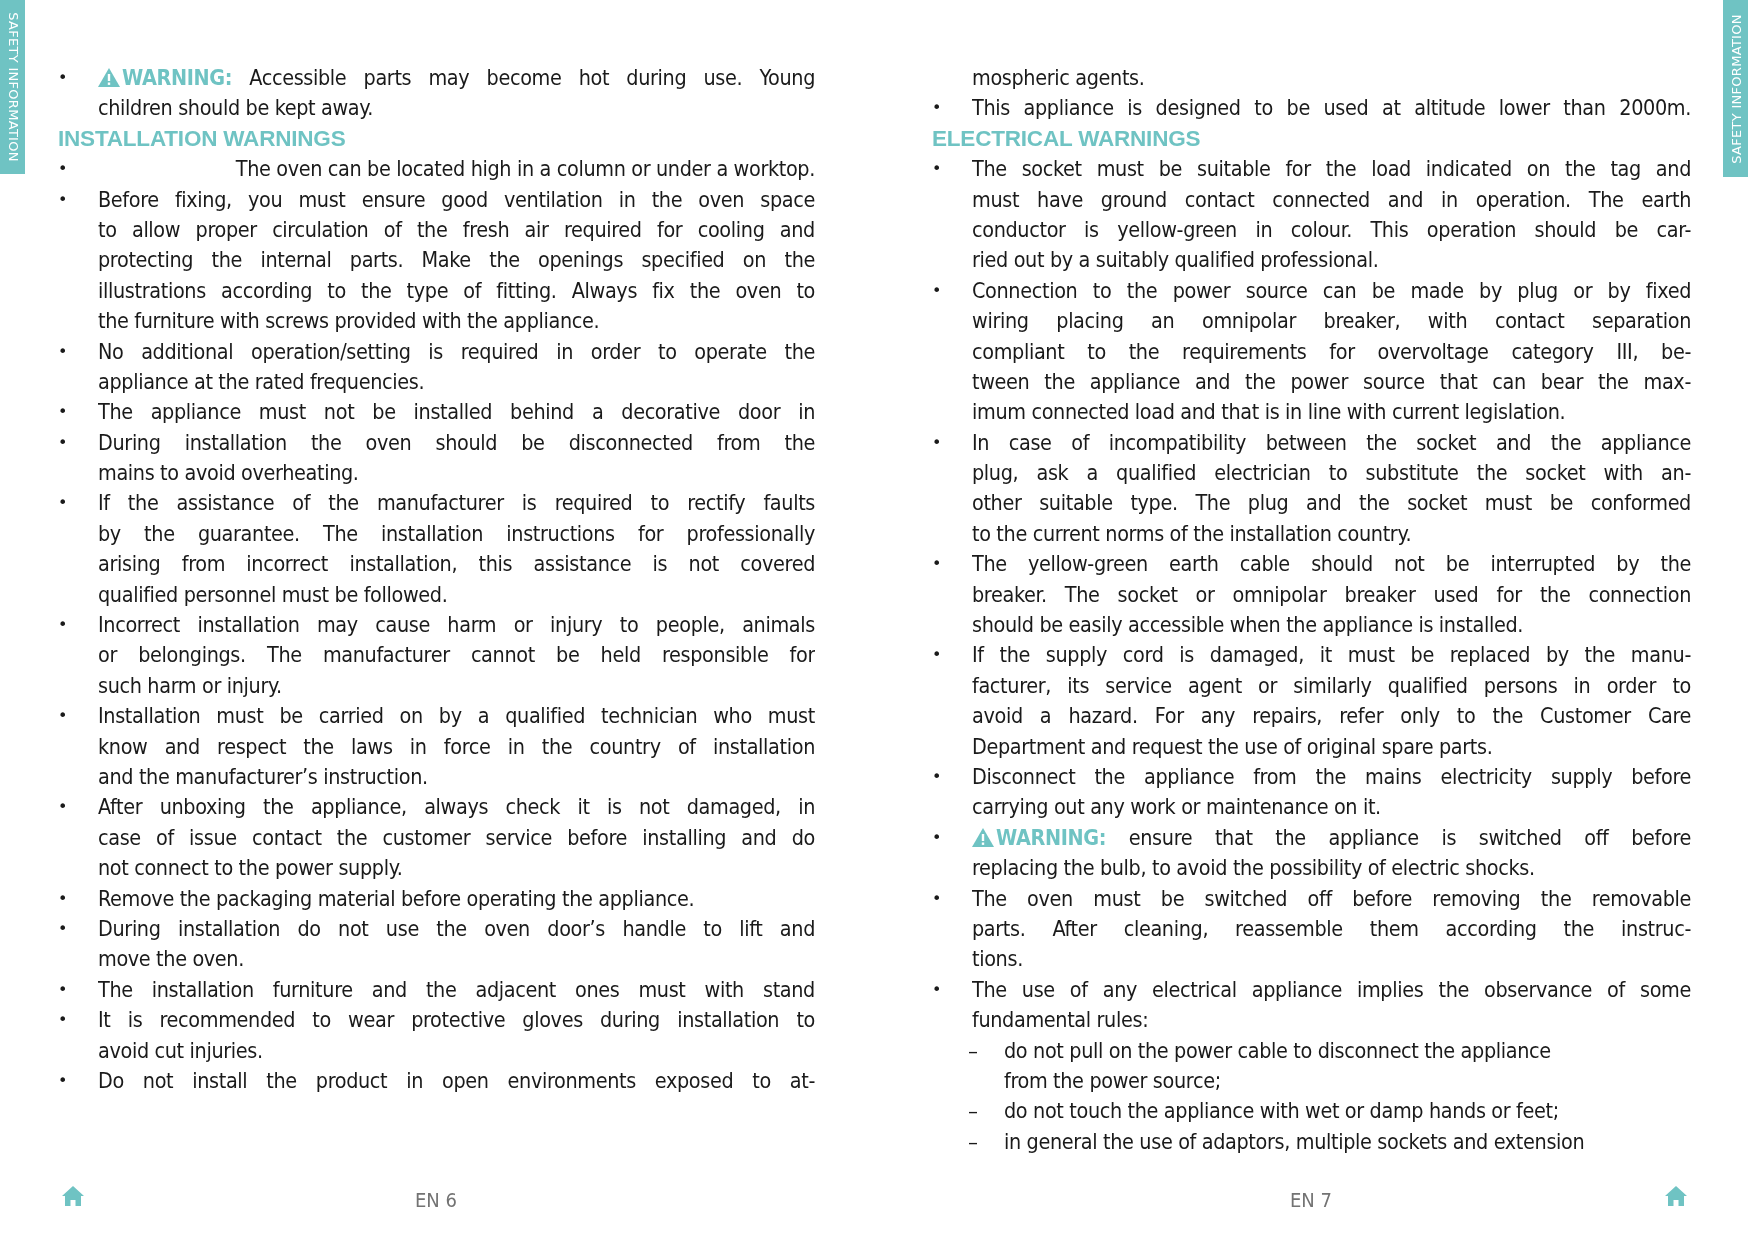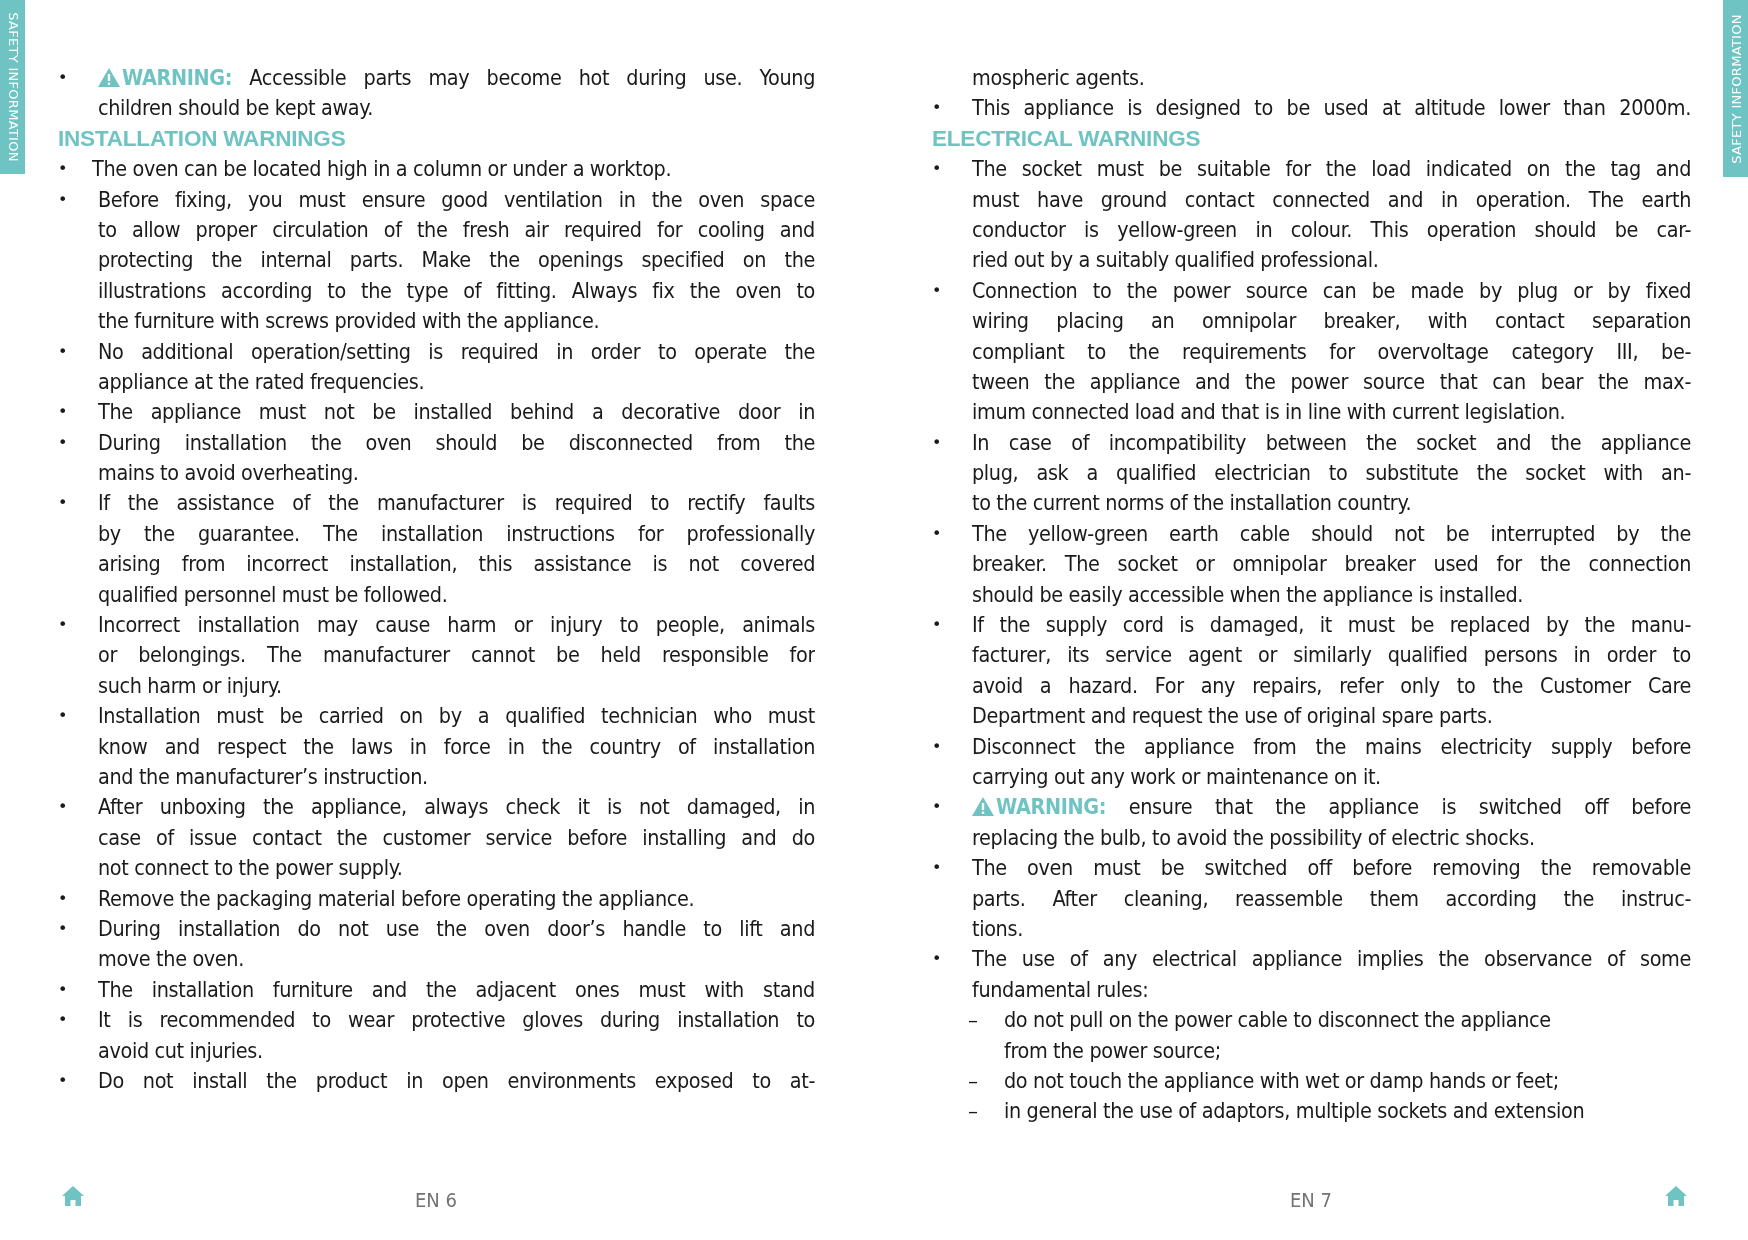--- a/index.html
+++ b/index.html
@@ -81,21 +81,21 @@
             <path d="M11 0 L22 19 L0 19 Z" fill="#6fc3c3"></path>
             <rect x="9.8" y="6" width="2.4" height="7" fill="#fff"></rect>
             <rect x="9.8" y="14.5" width="2.4" height="2.4" fill="#fff"></rect>
           </svg><span class="warn-label">WARNING:</span> <span>Accessible parts may become hot during use. Young</span></div>
         <div class="line">children should be kept away.</div>
       </div>
     </div>
     <div class="section-heading">INSTALLATION WARNINGS</div>
     <div class="item">
       <span class="bullet">•</span>
-      <div class="text" style="margin-left: 34px;">
+      <div class="text" style="margin-left: 34px; text-align: right;">
         <div class="line">The oven can be located high in a column or under a worktop.</div>
       </div>
     </div>
     <div class="item">
       <span class="bullet">•</span>
       <div class="text">
         <div class="line j">Before fixing, you must ensure good ventilation in the oven space</div>
         <div class="line j">to allow proper circulation of the fresh air required for cooling and</div>
         <div class="line j">protecting the internal parts. Make the openings specified on the</div>
         <div class="line j">illustrations according to the type of fitting. Always fix the oven to</div>
@@ -218,20 +218,21 @@
         <div class="line j">compliant to the requirements for overvoltage category III, be-</div>
         <div class="line j">tween the appliance and the power source that can bear the max-</div>
         <div class="line">imum connected load and that is in line with current legislation.</div>
       </div>
     </div>
     <div class="item">
       <span class="bullet">•</span>
       <div class="text">
         <div class="line j">In case of incompatibility between the socket and the appliance</div>
         <div class="line j">plug, ask a qualified electrician to substitute the socket with an-</div>
+        <div class="line j">other suitable type. The plug and the socket must be conformed</div>
         <div class="line">to the current norms of the installation country.</div>
       </div>
     </div>
     <div class="item">
       <span class="bullet">•</span>
       <div class="text">
         <div class="line j">The yellow-green earth cable should not be interrupted by the</div>
         <div class="line j">breaker. The socket or omnipolar breaker used for the connection</div>
         <div class="line">should be easily accessible when the appliance is installed.</div>
       </div>

